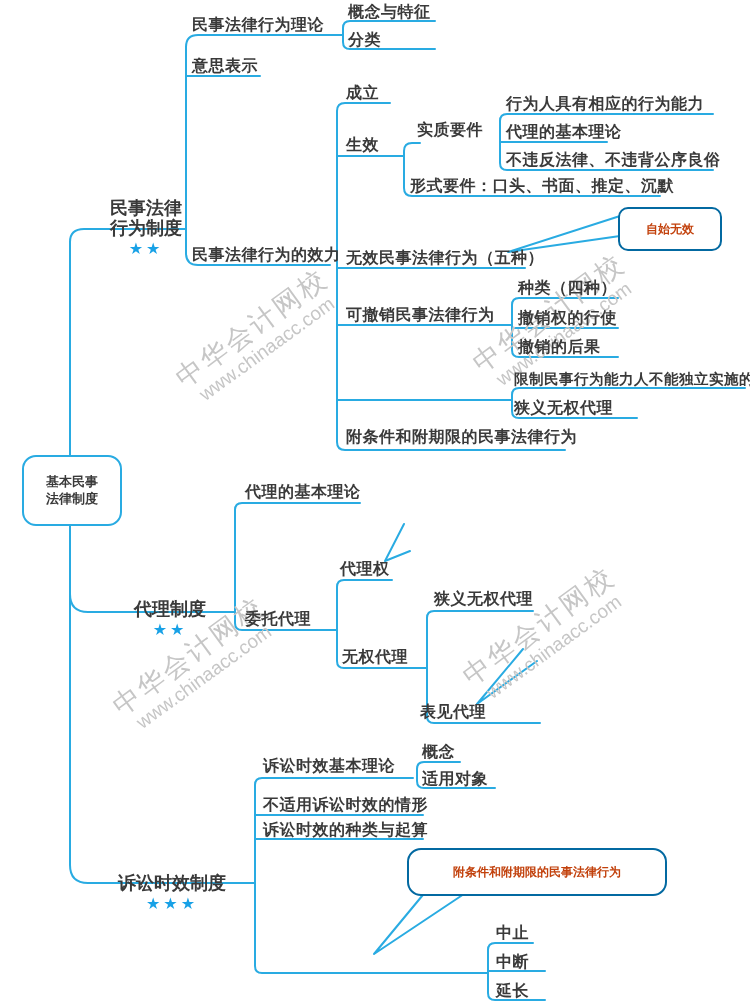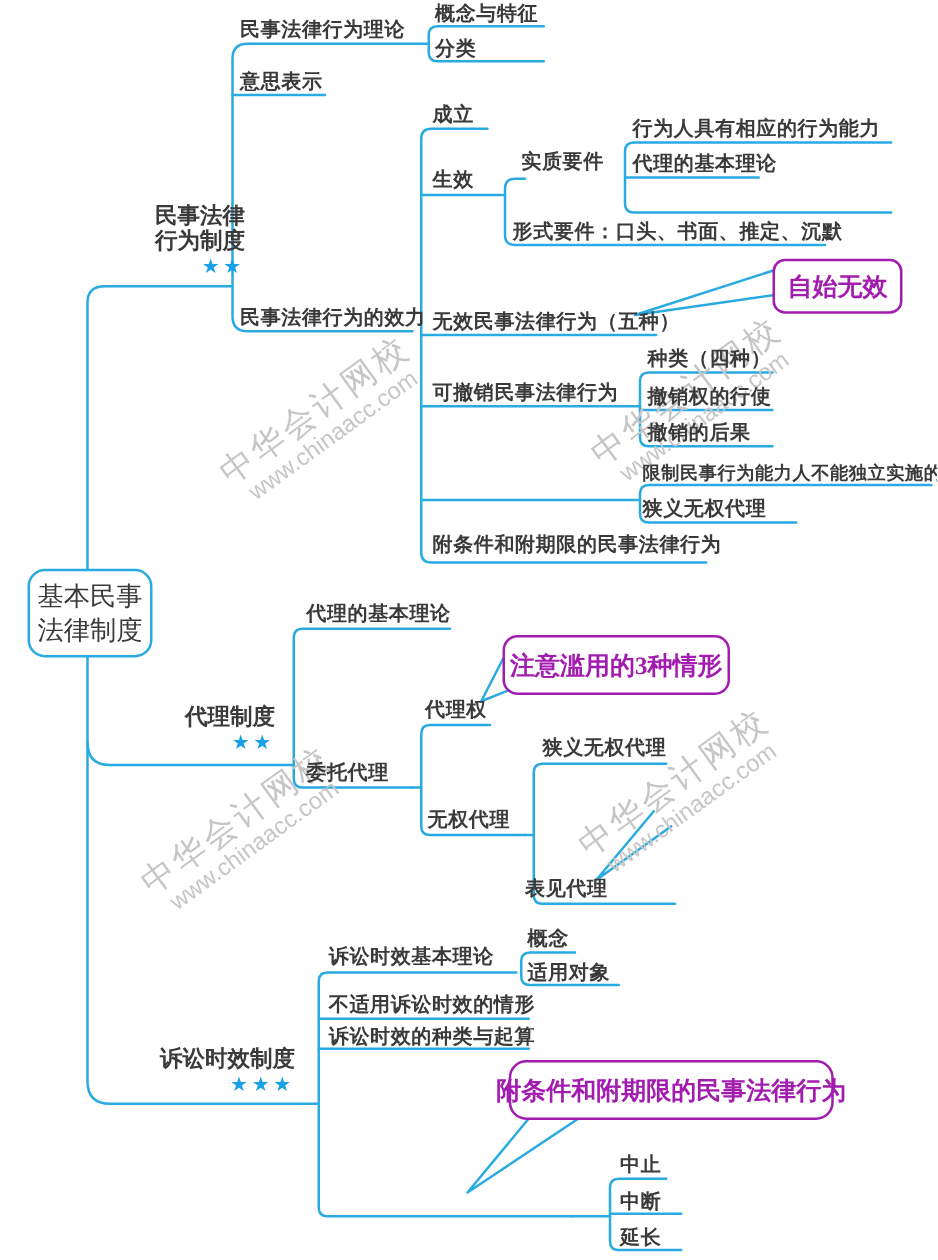--- a/index.html
+++ b/index.html
@@ -7,28 +7,28 @@
          font-family:"Liberation Serif","DejaVu Serif",serif;}
   svg.lines{position:absolute;left:0;top:0;z-index:1;}
   svg.lines path{fill:none;stroke:#29abe2;stroke-width:2;stroke-linecap:round;}
   svg.lines path.tri{fill:#ffffff;stroke:#29abe2;stroke-width:2;stroke-linejoin:round;}
   .lbl{position:absolute;z-index:3;font-weight:bold;font-size:16px;color:#3a3a3a;
        white-space:nowrap;letter-spacing:0.5px;line-height:1.15;}
   .lbl.xs{font-size:14.5px;}
   .root{position:absolute;left:22px;top:455px;width:96px;height:67px;z-index:3;
         border:2px solid #29abe2;border-radius:14px;background:#fff;
         display:flex;flex-direction:column;align-items:center;justify-content:center;
-        font-weight:normal;font-size:21px;color:#3a3a3a;line-height:1.25;}
-  .branch{position:absolute;z-index:3;text-align:right;font-weight:bold;font-size:18px;
-          color:#3a3a3a;line-height:1.1;}
+        font-weight:bold;font-size:13px;color:#3a3a3a;line-height:1.25;}
+  .branch{position:absolute;z-index:3;text-align:center;font-weight:bold;font-size:18px;
+          color:#3a3a3a;line-height:1.1;margin-top:36px;}
   .stars{font-size:16px;color:#18a1e6;letter-spacing:3px;font-family:"DejaVu Sans",sans-serif;
          margin-top:1px;}
-  .bubble{position:absolute;z-index:3;border:2px solid #a21caf;border-radius:12px;background:#fff;
+  .bubble{position:absolute;z-index:3;border:2px solid #0369a1;border-radius:12px;background:#fff;
           display:flex;align-items:center;justify-content:center;font-weight:bold;
-          font-size:20px;color:#a21caf;white-space:nowrap;}
+          font-size:12px;color:#c2410c;white-space:nowrap;}
   .wm{position:absolute;z-index:2;width:220px;text-align:center;color:#c6c6c6;
       transform:rotate(-36deg);font-family:"Liberation Sans",sans-serif;pointer-events:none;}
   .wm .l1{font-size:27px;letter-spacing:3px;line-height:1.2;}
   .wm .l2{font-size:19px;line-height:1.1;}
 </style>
 </head>
 <body>
 
 <div class="stage">
 
@@ -118,20 +118,21 @@
   <div class="lbl" style="left:192px;top:16px">民事法律行为理论</div>
   <div class="lbl" style="left:348px;top:3px">概念与特征</div>
   <div class="lbl" style="left:348px;top:31px">分类</div>
   <div class="lbl" style="left:192px;top:57px">意思表示</div>
   <div class="lbl" style="left:192px;top:246px">民事法律行为的效力</div>
   <div class="lbl" style="left:346px;top:84px">成立</div>
   <div class="lbl" style="left:346px;top:136px">生效</div>
   <div class="lbl" style="left:417px;top:121px">实质要件</div>
   <div class="lbl" style="left:506px;top:95px">行为人具有相应的行为能力</div>
   <div class="lbl" style="left:506px;top:123px">代理的基本理论</div>
+  <div class="lbl" style="left:506px;top:151px">不违反法律、不违背公序良俗</div>
   <div class="lbl" style="left:410px;top:177px">形式要件：口头、书面、推定、沉默</div>
   <div class="lbl" style="left:346px;top:249px">无效民事法律行为（五种）</div>
   <div class="lbl" style="left:346px;top:306px">可撤销民事法律行为</div>
   <div class="lbl" style="left:518px;top:279px">种类（四种）</div>
   <div class="lbl" style="left:518px;top:309px">撤销权的行使</div>
   <div class="lbl" style="left:518px;top:338px">撤销的后果</div>
   <div class="lbl xs" style="left:514px;top:371px">限制民事行为能力人不能独立实施的</div>
   <div class="lbl" style="left:514px;top:399px">狭义无权代理</div>
   <div class="lbl" style="left:346px;top:428px">附条件和附期限的民事法律行为</div>
 
@@ -145,16 +146,15 @@
   <div class="lbl" style="left:263px;top:757px">诉讼时效基本理论</div>
   <div class="lbl" style="left:422px;top:743px">概念</div>
   <div class="lbl" style="left:422px;top:770px">适用对象</div>
   <div class="lbl" style="left:263px;top:796px">不适用诉讼时效的情形</div>
   <div class="lbl" style="left:263px;top:821px">诉讼时效的种类与起算</div>
   <div class="lbl" style="left:496px;top:924px">中止</div>
   <div class="lbl" style="left:496px;top:953px">中断</div>
   <div class="lbl" style="left:496px;top:982px">延长</div>
 
   <div class="bubble" style="left:618px;top:207px;width:100px;height:40px;border-radius:10px">自始无效</div>
-  <div class="bubble" style="left:402px;top:508px;width:178px;height:44px">注意滥用的3种情形</div>
   <div class="bubble" style="left:407px;top:848px;width:256px;height:44px;border-radius:14px">附条件和附期限的民事法律行为</div>
 
 </div>
 
 </body></html>

